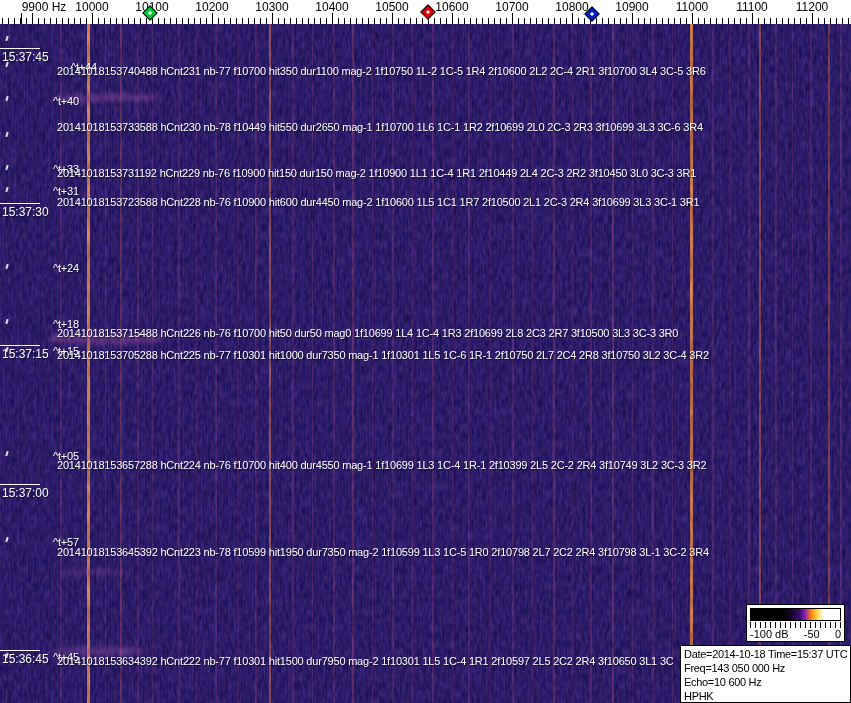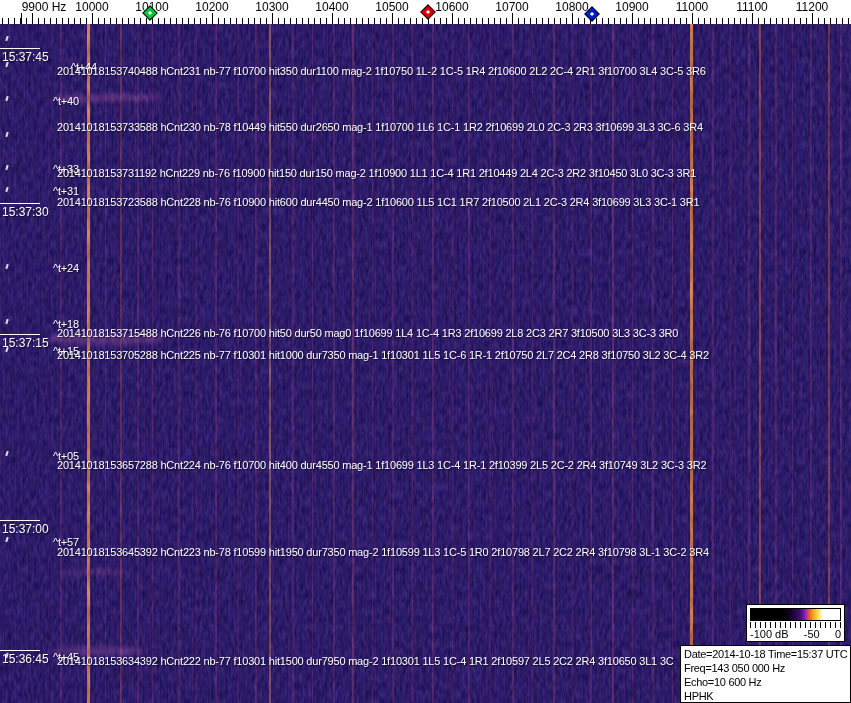--- a/index.html
+++ b/index.html
@@ -175,24 +175,24 @@
     </div>
 
   <div class="layer">
 
   <div class="time-label" style="top: 48px;">
         <i class="ovl"></i><span>15:37:45</span>
       </div>
       <div class="time-label" style="top: 203px;">
         <i class="ovl"></i><span>15:37:30</span>
       </div>
-      <div class="time-label" style="top: 334px;">
+      <div class="time-label" style="top: 345px;">
         <i class="ovl"></i><span>15:37:15</span>
       </div>
-      <div class="time-label" style="top: 520px;">
+      <div class="time-label" style="top: 484px;">
         <i class="ovl"></i><span>15:37:00</span>
       </div>
       <div class="time-label" style="top: 650px;">
         <i class="ovl"></i><span>15:36:45</span>
       </div>
     </div>
 
   <div class="layer">
 
   <div class="ltick" style="top: 36px;"></div>

